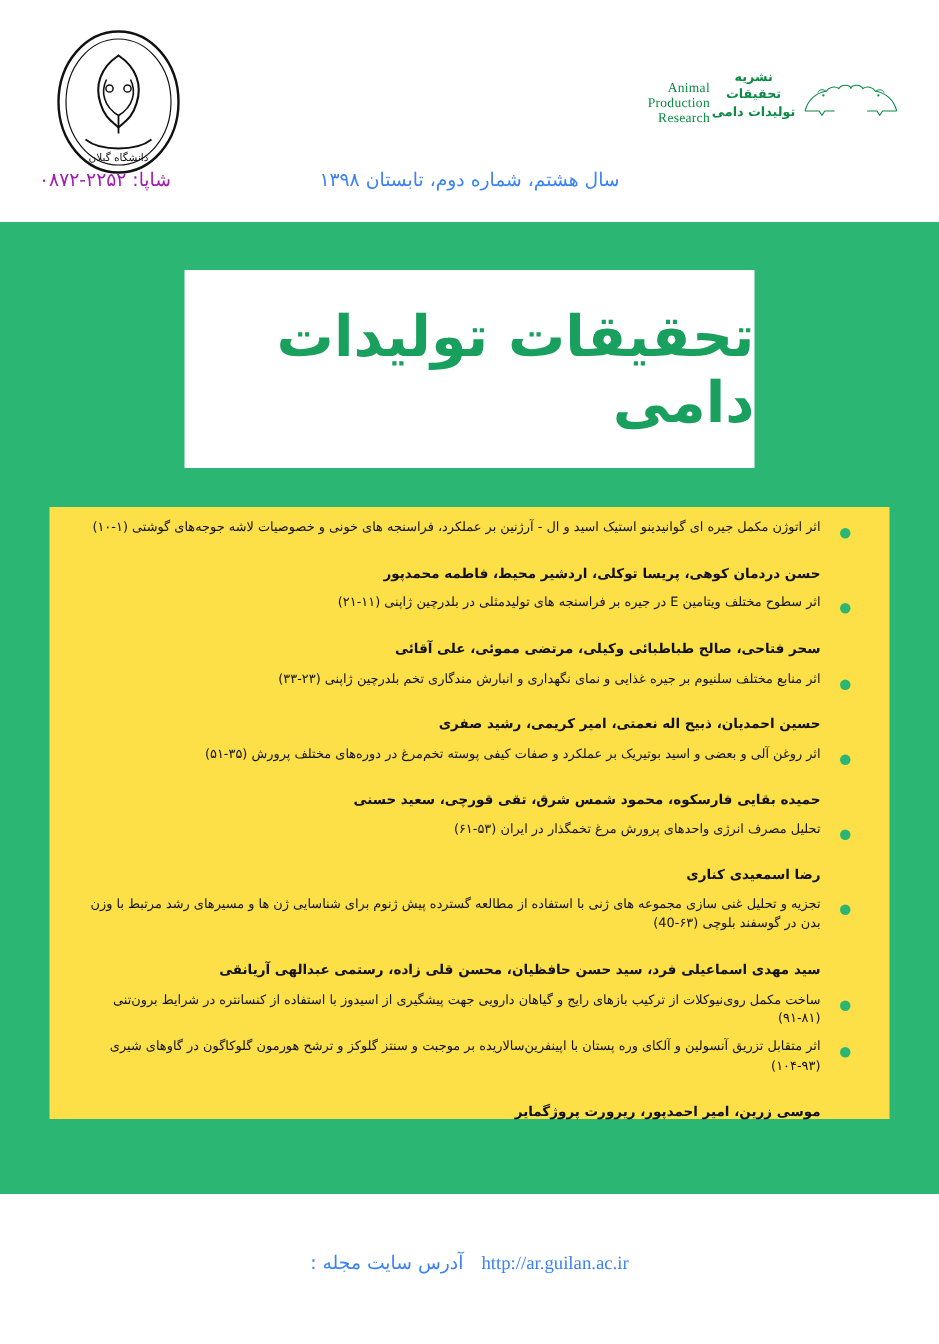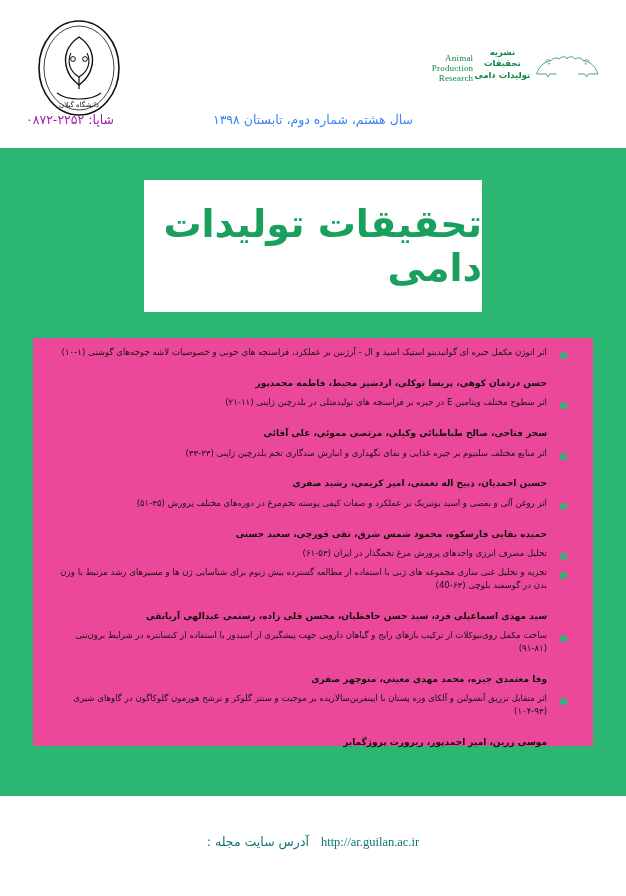--- a/index.html
+++ b/index.html
@@ -44,32 +44,32 @@
     position:absolute;left:26px;top:112px;font-size:12.5px;color:#a21caf;
   }
 
   
   .green{
     position:absolute;left:0;top:148px;width:626px;height:648px;
     background:#2bb673;
   }
   .title-plate{
     position:absolute;left:50%;transform:translateX(-50%);
-    top:32px;width:338px;height:132px;background:#ffffff;
+    top:32px;width:380px;height:132px;background:#ffffff;
     display:flex;align-items:center;justify-content:center;
   }
   .title-plate span{
     font-size:38px;color:#1aa05e;font-weight:bold;direction:rtl;
     font-family:"DejaVu Sans",sans-serif;letter-spacing:-1px;
   }
 
   
   .contents{
     position:absolute;left:50%;transform:translateX(-50%);
-    top:190px;width:560px;height:400px;background:#ec4899;
+    top:190px;width:560px;height:400px;background:#fde047;
     padding:8px 0 0 0;
   }
   .entry{
     position:relative;
     padding:0 46px 0 26px;
     margin-bottom:6px;
   }
   .entry .bullet{
     position:absolute;right:26px;top:6px;
     width:7px;height:7px;border-radius:50%;background:#2bb673;
@@ -81,21 +81,21 @@
     font-size:9px;color:#111;line-height:1.6;text-align:right;direction:rtl;
     font-weight:bold;margin-top:17px;
   }
 
   
   .footer{
     position:absolute;left:0;top:796px;width:626px;height:100px;background:#ffffff;
   }
   .site-row{
     position:absolute;left:0;right:0;top:38px;
-    text-align:center;font-size:12.5px;color:#0f766e;direction:rtl;
+    text-align:center;font-size:12.5px;color:#3b82f6;direction:rtl;
   }
   .site-row .url{
     font-family:"Liberation Serif",serif;direction:ltr;display:inline-block;
     margin-left:8px;
   }
 </style>
 </head>
 <body>
 
 <div class="page">
@@ -163,32 +163,32 @@
 
       <div class="entry">
         <span class="bullet"></span>
         <div class="etitle">اثر روغن آلی و بعضی و اسید بوتیریک بر عملکرد و صفات کیفی پوسته تخم‌مرغ در دوره‌های مختلف پرورش (۳۵-۵۱)</div>
         <div class="eauthors">حمیده بقایی فارسکوه، محمود شمس شرق، تقی قورچی، سعید حسنی</div>
       </div>
 
       <div class="entry">
         <span class="bullet"></span>
         <div class="etitle">تحلیل مصرف انرژی واحدهای پرورش مرغ تخمگذار در ایران (۵۳-۶۱)</div>
+        <div class="eauthors">رضا اسمعیدی کناری</div>
       </div>
 
       <div class="entry">
         <span class="bullet"></span>
         <div class="etitle">تجزیه و تحلیل غنی سازی مجموعه های ژنی با استفاده از مطالعه گسترده پیش ژنوم برای شناسایی ژن ها و مسیرهای رشد مرتبط با وزن بدن در گوسفند بلوچی (۶۳-40)</div>
         <div class="eauthors">سید مهدی اسماعیلی فرد، سید حسن حافظیان، محسن قلی زاده، رستمی عبدالهی آریانقی</div>
       </div>
 
       <div class="entry">
         <span class="bullet"></span>
         <div class="etitle">ساخت مکمل روی‌نیوکلات از ترکیب بازهای رایج و گیاهان دارویی جهت پیشگیری از اسیدوز با استفاده از کنسانتره در شرایط برون‌تنی (۸۱-۹۱)</div>
-        <div class="eauthors">وفا معتمدی جیره، محمد مهدی معینی، منوچهر صفری</div>
       </div>
 
       <div class="entry">
         <span class="bullet"></span>
         <div class="etitle">اثر متقابل تزریق آنسولین و آلکای وره پستان با اپینفرین‌سالاریده بر موجبت و سنتز گلوکز و ترشح هورمون گلوکاگون در گاوهای شیری (۹۳-۱۰۴)</div>
         <div class="eauthors">موسی زرین، امیر احمدپور، ریرورت پروژگمایر</div>
       </div>
 
     </div>
   </div>

